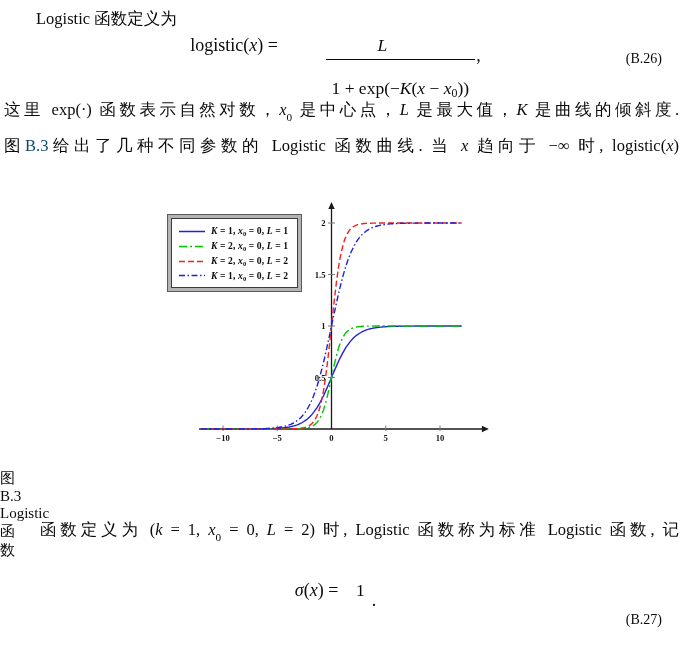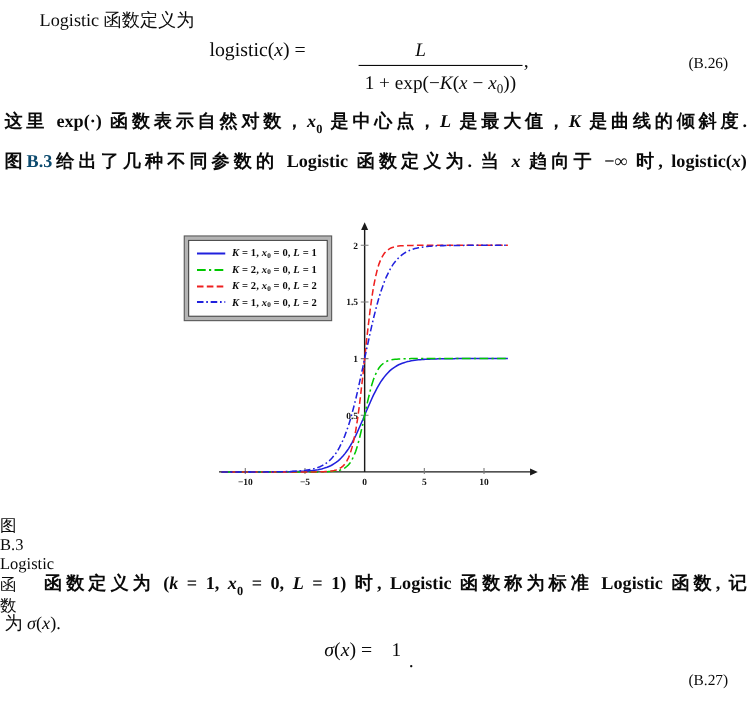--- a/index.html
+++ b/index.html
@@ -2,32 +2,32 @@
 <html><head>
 <meta charset="utf-8">
 <style>
   html,body{margin:0;padding:0;background:#ffffff;}
   .page{
     position:relative;width:685px;height:649px;background:#fff;
     font-family:"Liberation Serif","DejaVu Serif",serif;
     color:#0a0a0a;overflow:hidden;border-radius:26px;
   }
   .para{position:absolute;font-size:16.5px;line-height:27.5px;}
-  .jline{text-align:justify;text-align-last:justify;font-weight:bold;}
+  .jline{text-align:justify;text-align-last:justify;}
   .indent{padding-left:36px;}
   .sub{font-size:68%;vertical-align:-22%;}
   .it{font-style:italic;}
 
   
   .eq{position:absolute;left:0;right:0;}
   .eqrow{display:flex;justify-content:center;align-items:flex-start;font-size:18px;padding-right:14px;}
   .eq-lhs{margin-right:7px;white-space:pre;}
   .frac{display:inline-flex;flex-direction:column;align-items:center;font-size:17.5px;}
   .frac .num{padding:0 6px 3px;}
-  .frac .den{border-top:1.4px solid #0a0a0a;padding:5px 6px 0;white-space:pre;margin-left:36px;}
+  .frac .den{border-top:1.4px solid #0a0a0a;padding:18px 6px 0;white-space:pre;margin-left:36px;}
   .eq-after{transform:translateY(10px);margin-left:1px;}
   .eq-tag{position:absolute;right:23px;font-size:14px;}
 
   
   .figure{position:absolute;left:0;top:0;}
   .chart-svg{position:absolute;left:145px;top:198px;}
   svg text{font-family:"Liberation Serif",serif;font-weight:700;font-size:8.6px;fill:#141414;}
   .legend{
     position:absolute;left:171px;top:218px;background:#fff;
     border:1px solid #3d3d3d;
@@ -52,21 +52,21 @@
         <span class="num"><span class="it">L</span></span>
         <span class="den"><span>1 + exp(−</span><span class="it">K</span><span>(</span><span class="it">x</span><span> − </span><span class="it">x</span><span class="sub">0</span><span>))</span></span>
       </span>
       <span class="eq-after">,</span>
     </div>
     <span class="eq-tag" style="top:16px;">(B.26)</span>
   </div>
 
   <div class="para" style="top:96px;left:4px;right:6px;">
     <div class="jline"><span>这里 exp(·) 函数表示自然对数，</span><span class="it">x</span><span class="sub">0</span><span> 是中心点，</span><span class="it">L</span><span> 是最大值，</span><span class="it">K</span><span> 是曲线的倾斜度.</span></div>
-    <div class="jline"><span>图</span><span style="color: #0c4a6e;">B.3</span><span>给出了几种不同参数的 Logistic 函数定义为. 当 </span><span class="it">x</span><span> 趋向于 −∞ 时, logistic(</span><span class="it">x</span><span>)</span></div>
+    <div class="jline"><span>图</span><span style="color: #0c4a6e;">B.3</span><span>给出了几种不同参数的 Logistic 函数曲线. 当 </span><span class="it">x</span><span> 趋向于 −∞ 时, logistic(</span><span class="it">x</span><span>)</span></div>
   </div>
 
   <div class="figure">
     <svg class="chart-svg" width="360" height="258">
         <line x1="54.130000000000024" y1="231" x2="338.4" y2="231" stroke="#1a1a1a" stroke-width="1.3"></line>
         <line x1="186.5" y1="231" x2="186.5" y2="9.550000000000011" stroke="#1a1a1a" stroke-width="1.3"></line>
         <polygon points="343.9,231 336.9,227.8 336.9,234.2" fill="#1a1a1a"></polygon>
         <polygon points="186.5,4.050000000000011 183.3,11.050000000000011 189.7,11.050000000000011" fill="#1a1a1a"></polygon>
         <line x1="78" y1="227.5" x2="78" y2="233" stroke="#7a7a7a" stroke-width="1"></line>
         <text x="78" y="243" text-anchor="middle">−10</text>
@@ -113,22 +113,21 @@
           <span><svg width="26" height="9">
               <line x1="0" y1="4.5" x2="26" y2="4.5" stroke="#2020dd" stroke-width="1.7" stroke-dasharray="6 2.5 1.5 2.5"></line>
             </svg></span>
           <span class="legend-label"><span class="it">K</span><span> = 1, </span><span class="it">x</span><span class="sub">0</span><span> = 0, </span><span class="it">L</span><span> = 2</span></span>
         </div>
       </div>
     <div class="caption">图 B.3 Logistic 函数</div>
   </div>
 
   <div class="para" style="top:516px;left:4px;right:6px;">
-    <div class="jline indent"><span>函数定义为 (</span><span class="it">k</span><span> = 1, </span><span class="it">x</span><span class="sub">0</span><span> = 0, </span><span class="it">L</span><span> = 1) 时, Logistic 函数称为标准 Logistic 函数, 记</span></div>
-    <div><span>为 </span><span class="it">σ</span><span>(</span><span class="it">x</span><span>).</span></div>
+    <div class="jline indent"><span>函数定义为 (</span><span class="it">k</span><span> = 1, </span><span class="it">x</span><span class="sub">0</span><span> = 0, </span><span class="it">L</span><span> = 2) 时, Logistic 函数称为标准 Logistic 函数, 记</span></div>
   </div>
 
   <div class="eq" style="top:580px;">
     <div class="eqrow">
       <span class="eq-lhs"><span class="it">σ</span><span>(</span><span class="it">x</span><span>) = </span></span>
       <span class="frac">
         <span class="num"><span>1</span></span>
       </span>
       <span class="eq-after">.</span>
     </div>

